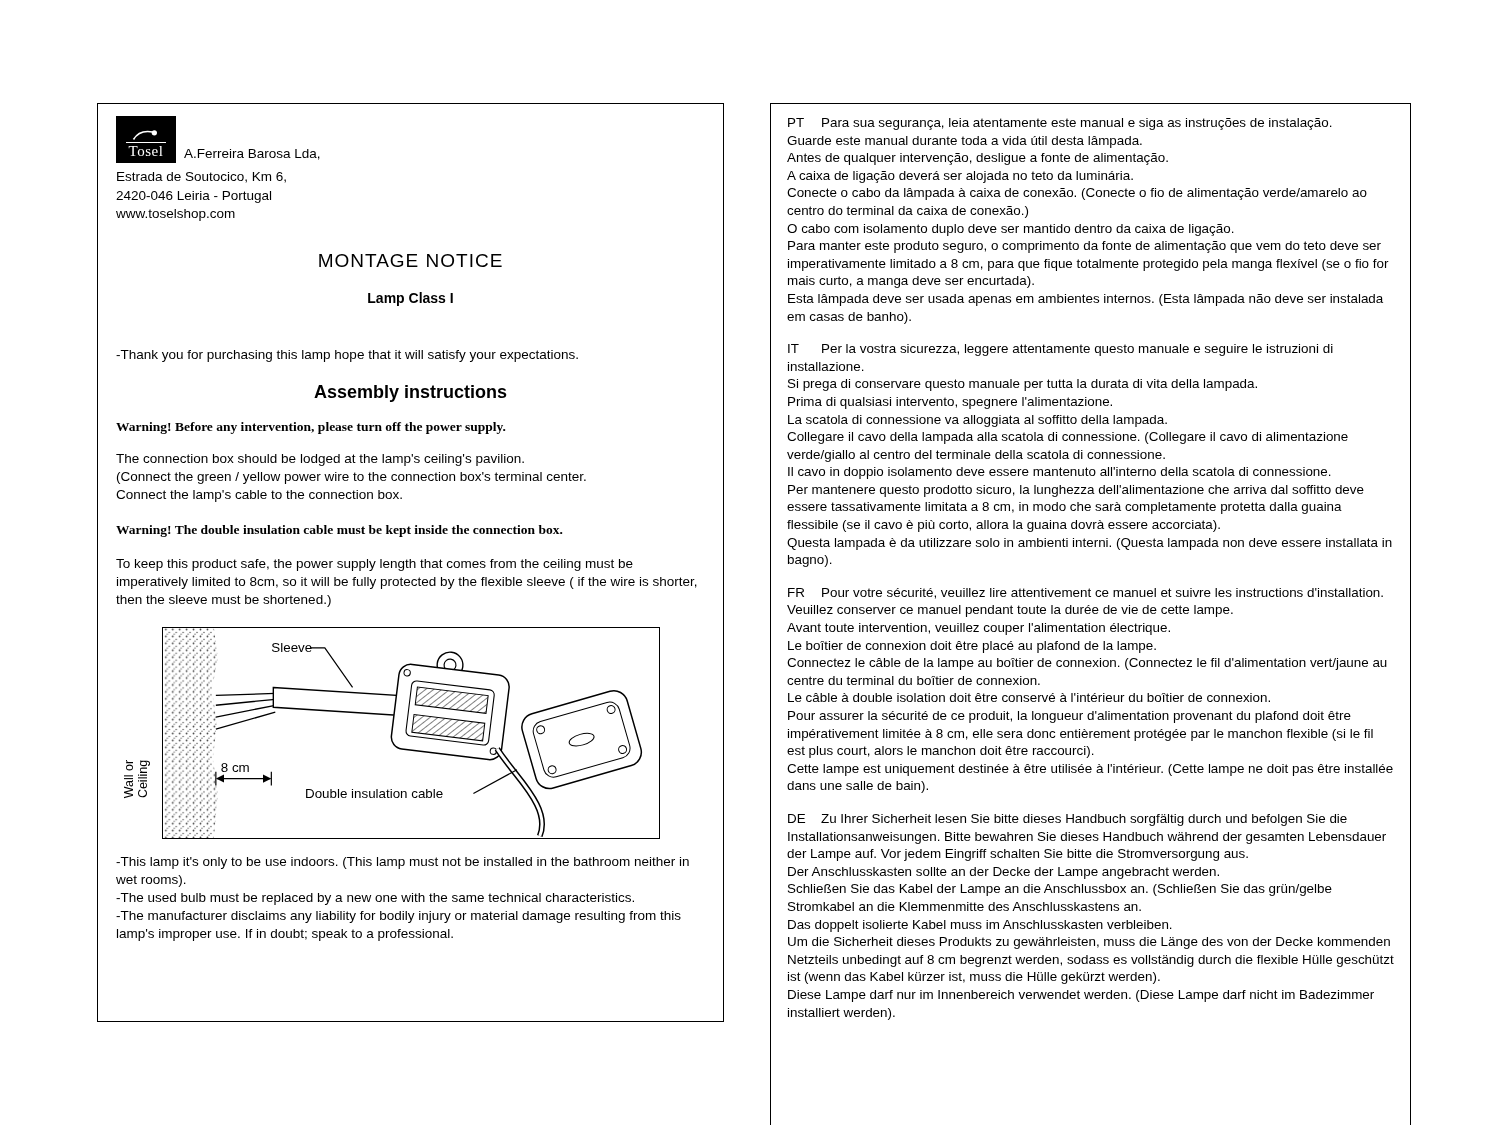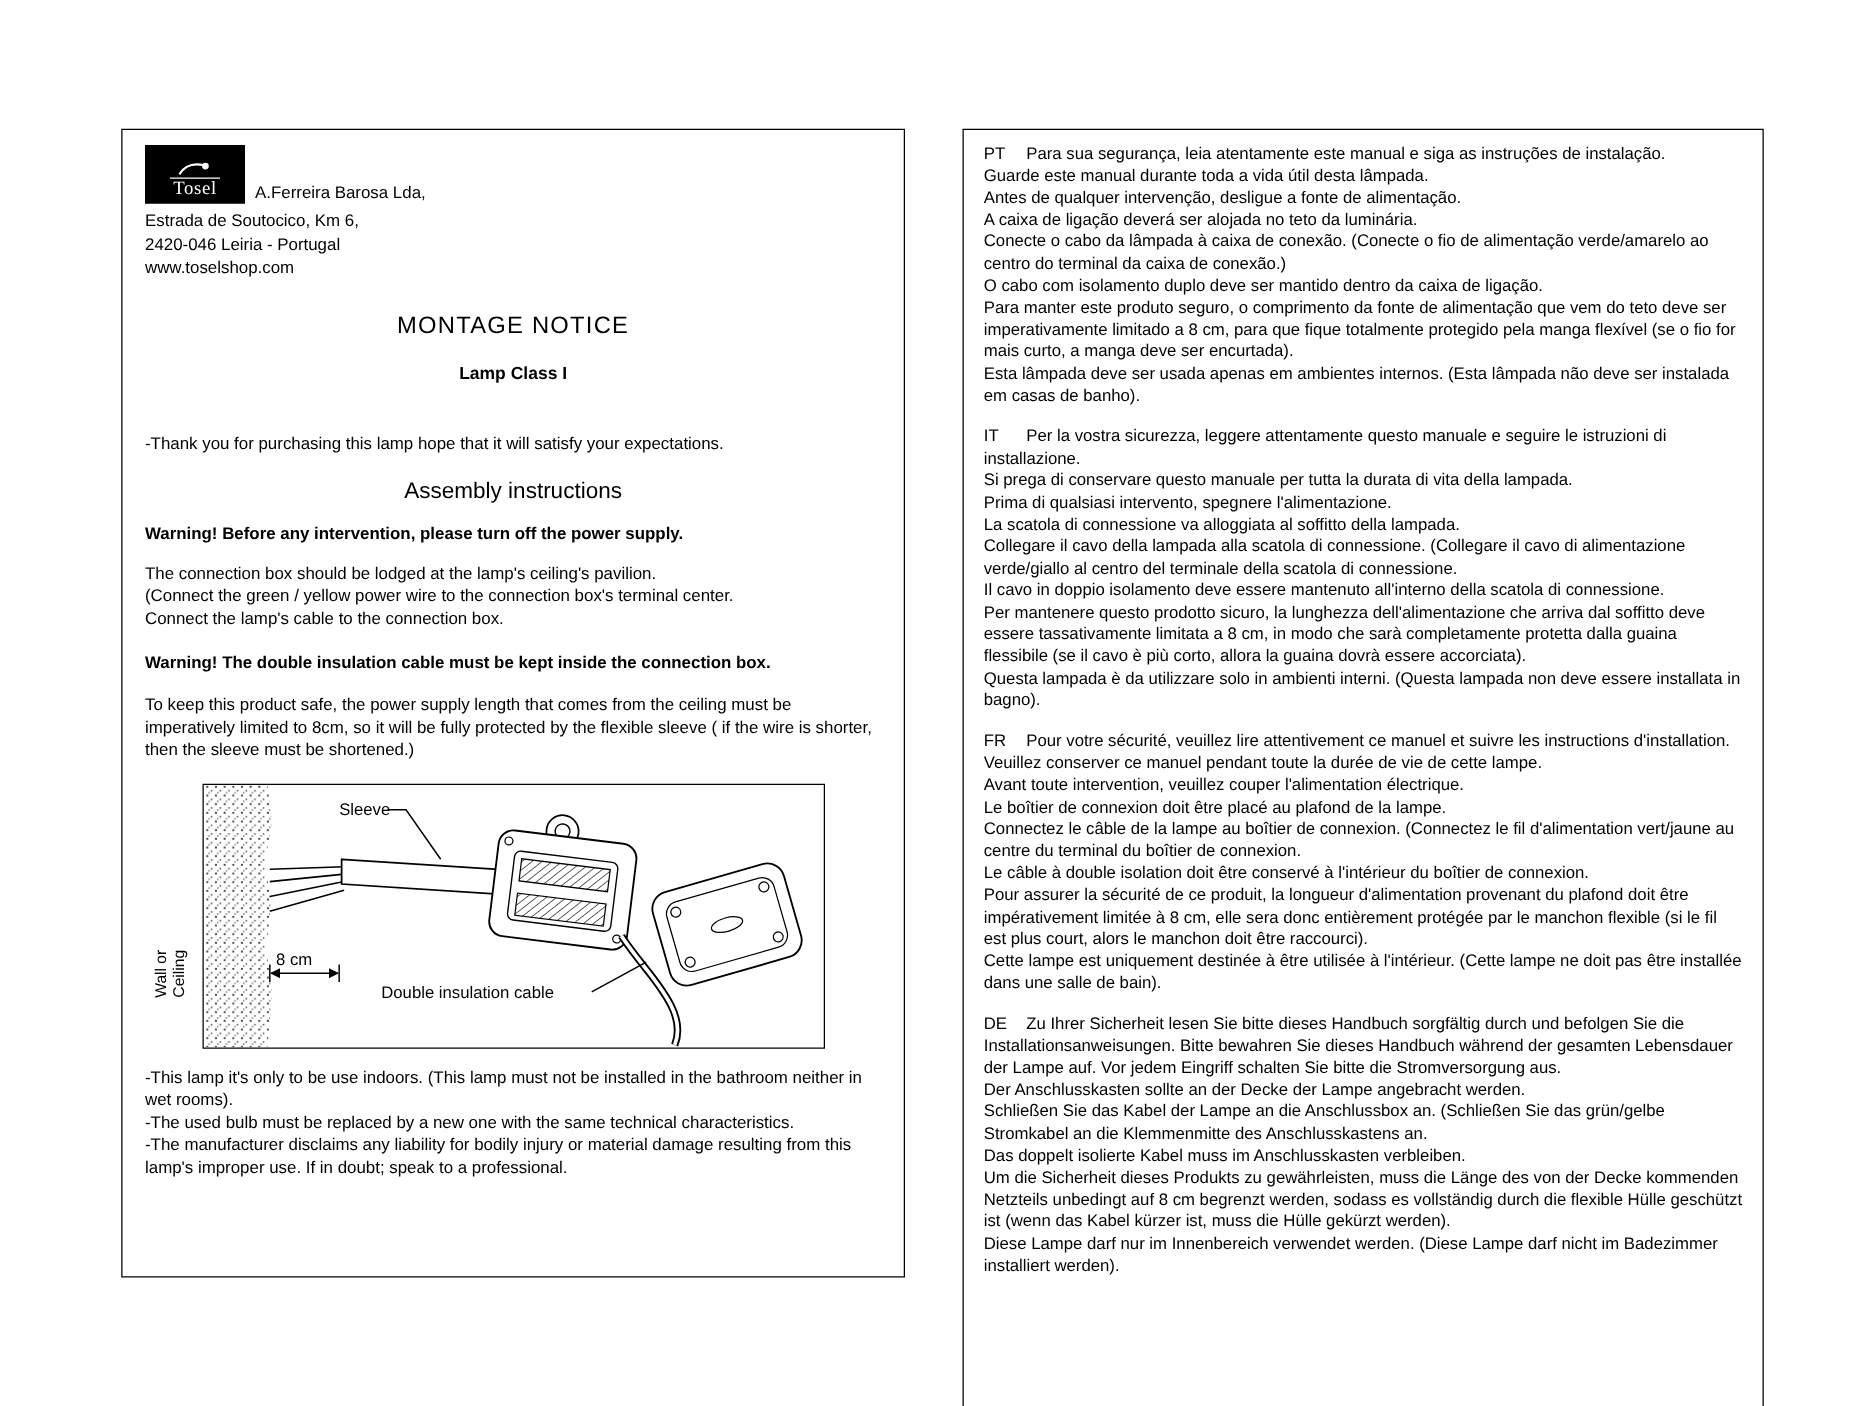--- a/index.html
+++ b/index.html
@@ -10,34 +10,34 @@
   }
   .panel {
     position:absolute; background:#fff; border:1.5px solid #000; overflow:hidden;
   }
   .panel.left  { left:97px;  top:103px; width:627px; height:919px; padding:12px 18px; }
   .panel.right { left:770px; top:103px; width:641px; height:1056px; padding:10px 16px; font-size:13.4px; line-height:17.6px; }
 
   
   .logo-row { display:flex; align-items:flex-end; gap:8px; }
   .logo {
-    width:80px; height:47px; background:#000; color:#fff;
+    width:60px; height:47px; background:#000; color:#fff;
     display:flex; flex-direction:column; align-items:center; justify-content:flex-end;
     padding:4px 4px 3px 4px;
   }
   .logo-lamp { width:34px; height:15px; display:block; }
   .logo-text { font-family:"Liberation Serif", serif; font-size:15px; letter-spacing:.5px; border-top:1px solid #fff; padding:0 3px; }
   .company { font-size:13.5px; padding-bottom:2px; }
   .addr { margin-top:5px; font-size:13.5px; line-height:18.5px; }
   .title { text-align:center; font-size:19px; letter-spacing:1px; margin-top:26px; }
   .subtitle { text-align:center; font-size:14px; font-weight:bold; margin-top:18px; }
   .block { margin-top:40px; font-size:13.5px; line-height:18px; }
   .block.tight { margin-top:14px; }
   .h2 { text-align:center; font-size:18px; margin-top:18px; }
-  .warning { font-weight:bold; font-size:13.5px; line-height:18px; margin-top:15px; }
+  .warning { font-weight:bold; font-size:13.5px; line-height:18px; margin-top:15px;font-family:Liberation Serif, serif; }
   .para { font-size:13.5px; line-height:18px; margin-top:16px; }
 
   
   .figure { position:relative; width:498px; margin:18px 0 0 46px; }
   .diagram { display:block; border:1.5px solid #000; background:#fff; }
   .wall-label {
     position:absolute; left:-62px; bottom:46px; width:72px;
     transform:rotate(-90deg); transform-origin:center;
     font-size:12.5px; line-height:14px; text-align:center; white-space:pre-line;
   }
@@ -72,21 +72,21 @@
       <div>www.toselshop.com</div>
     </div>
 
     <h1 class="title" style="font-weight:normal;">MONTAGE NOTICE</h1>
     <div class="subtitle">Lamp Class I</div>
 
     <div class="block">
       <div>-Thank you for purchasing this lamp hope that it will satisfy your expectations.</div>
     </div>
 
-    <h2 class="h2" style="font-weight:normal;">Assembly instructions</h2>
+    <h2 class="h2" style="font-weight:bold;">Assembly instructions</h2>
 
     <div class="warning">Warning! Before any intervention, please turn off the power supply.</div>
 
     <div class="block tight">
       <div>The connection box should be lodged at the lamp's ceiling's pavilion.</div>
       <div>(Connect the green / yellow power wire to the connection box's terminal center.</div>
       <div>Connect the lamp's cable to the connection box.</div>
     </div>
 
     <div class="warning" style="margin-top:17px;">Warning! The double insulation cable must be kept inside the connection box.</div>

